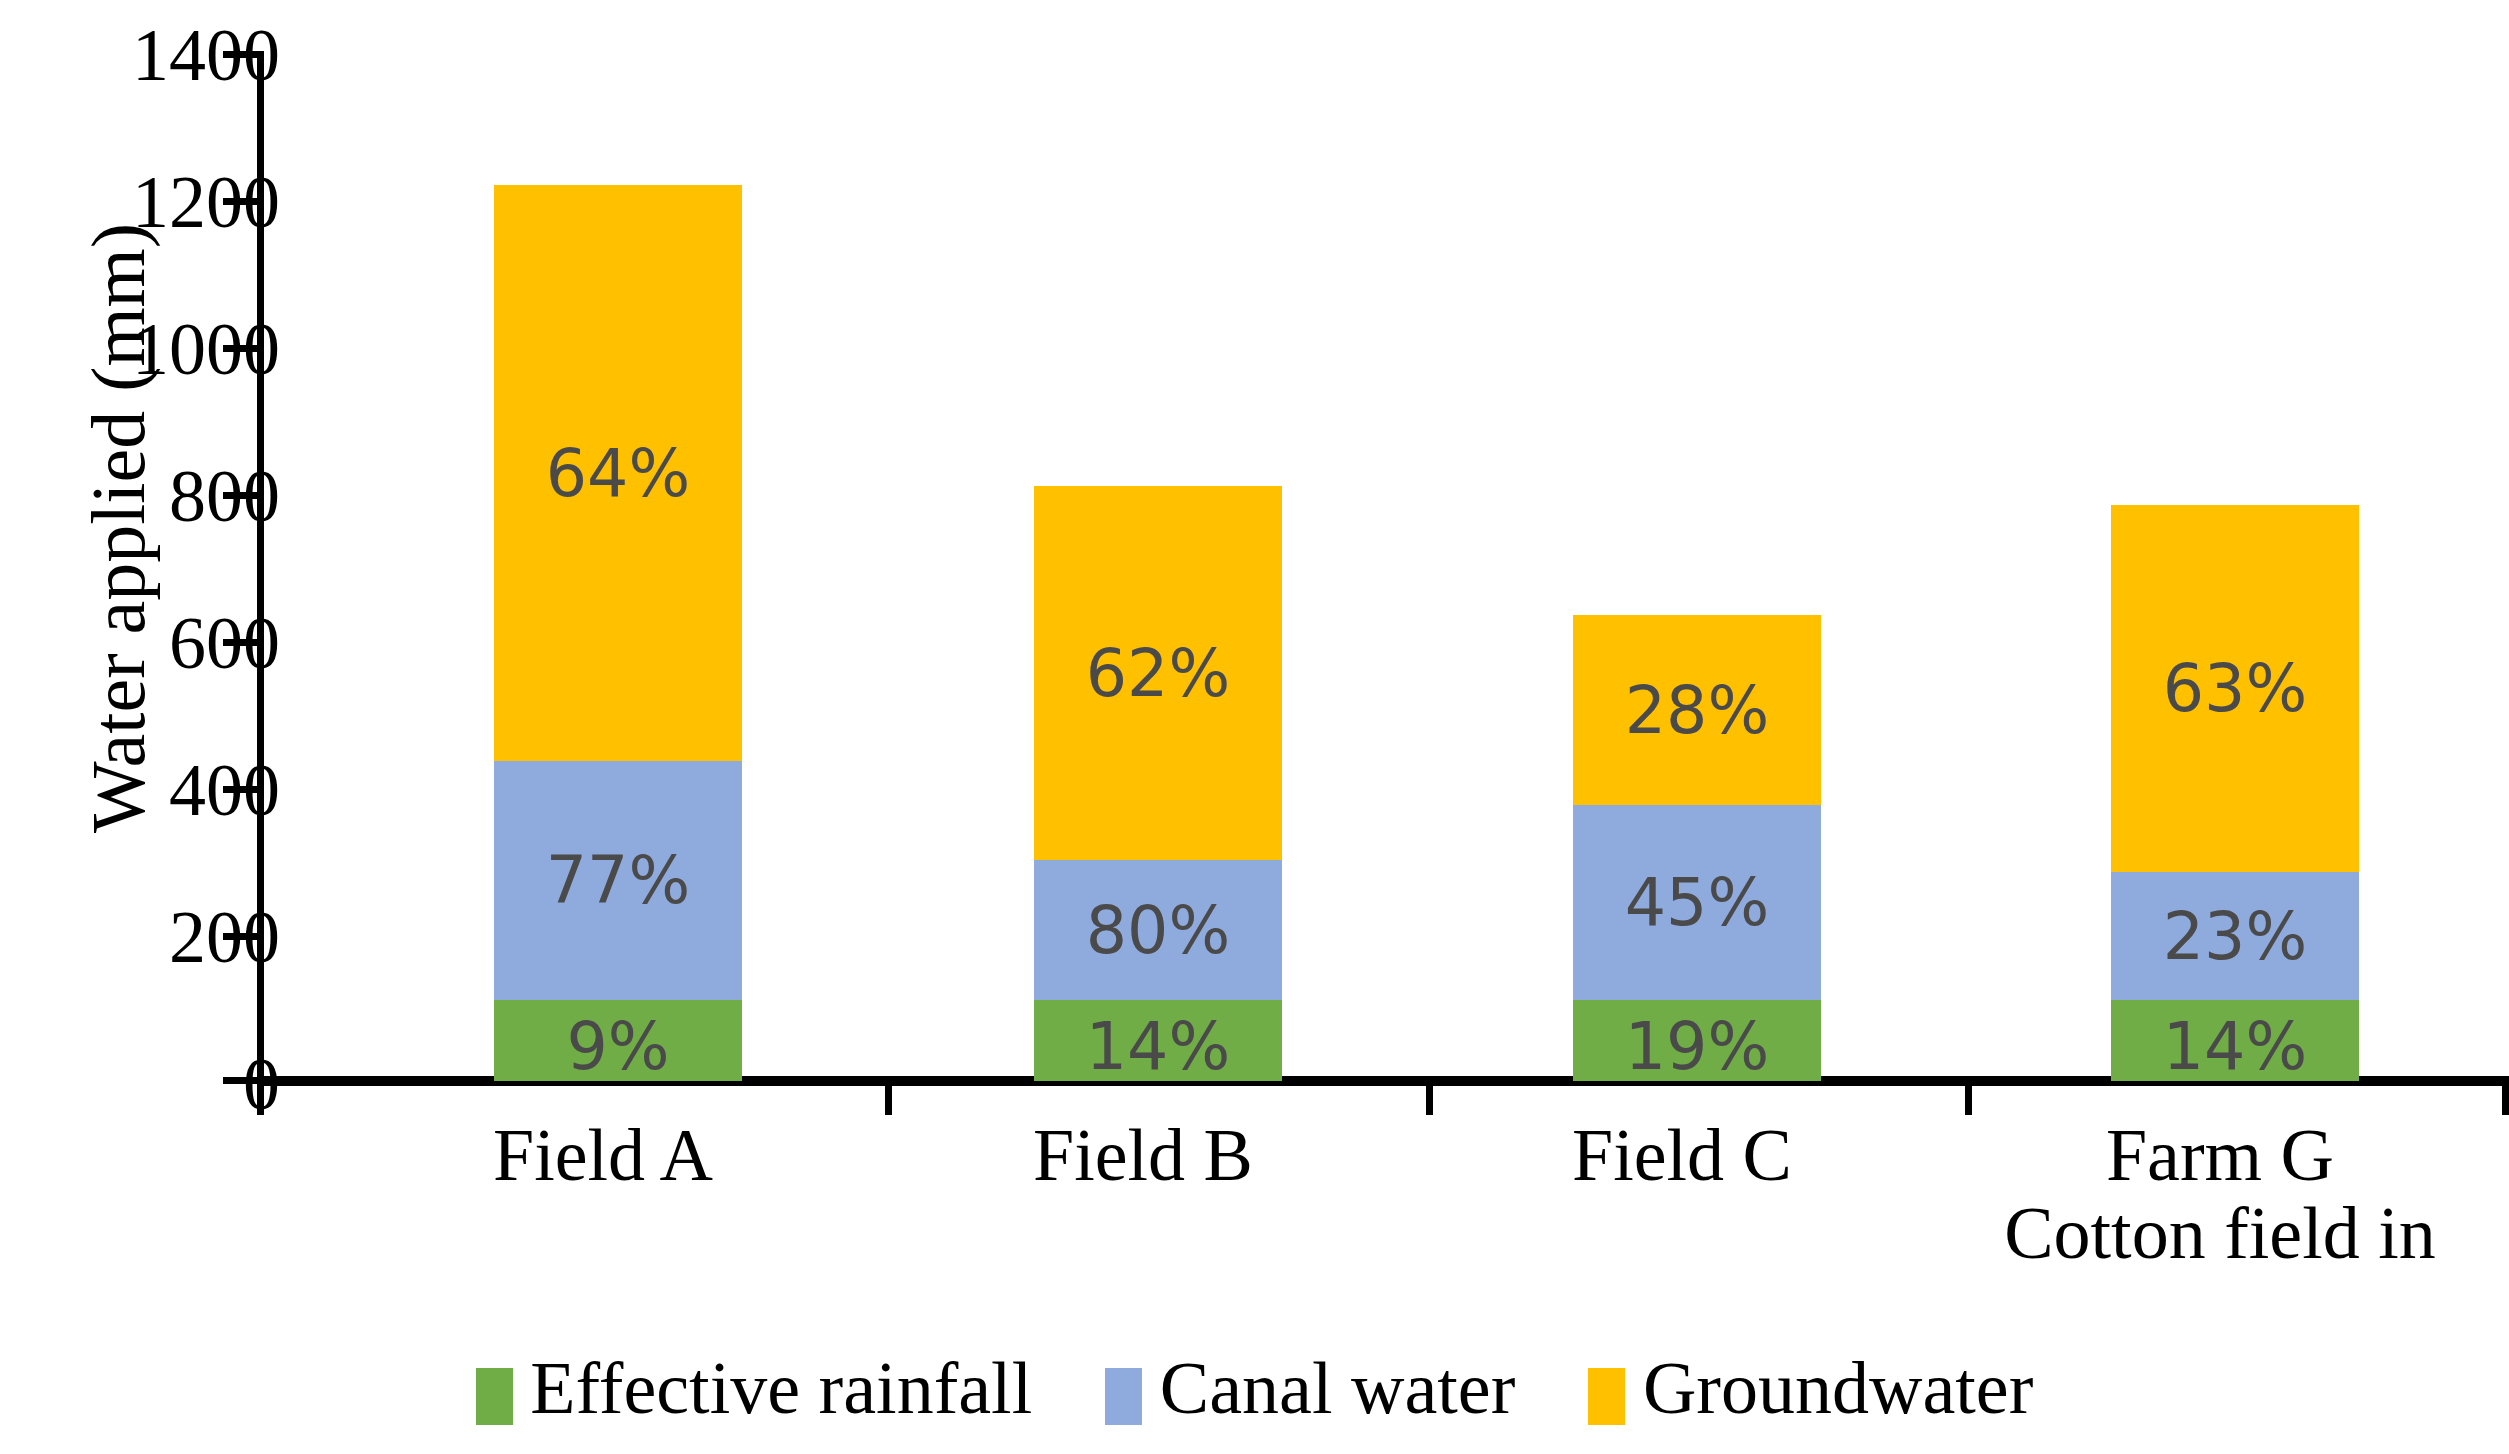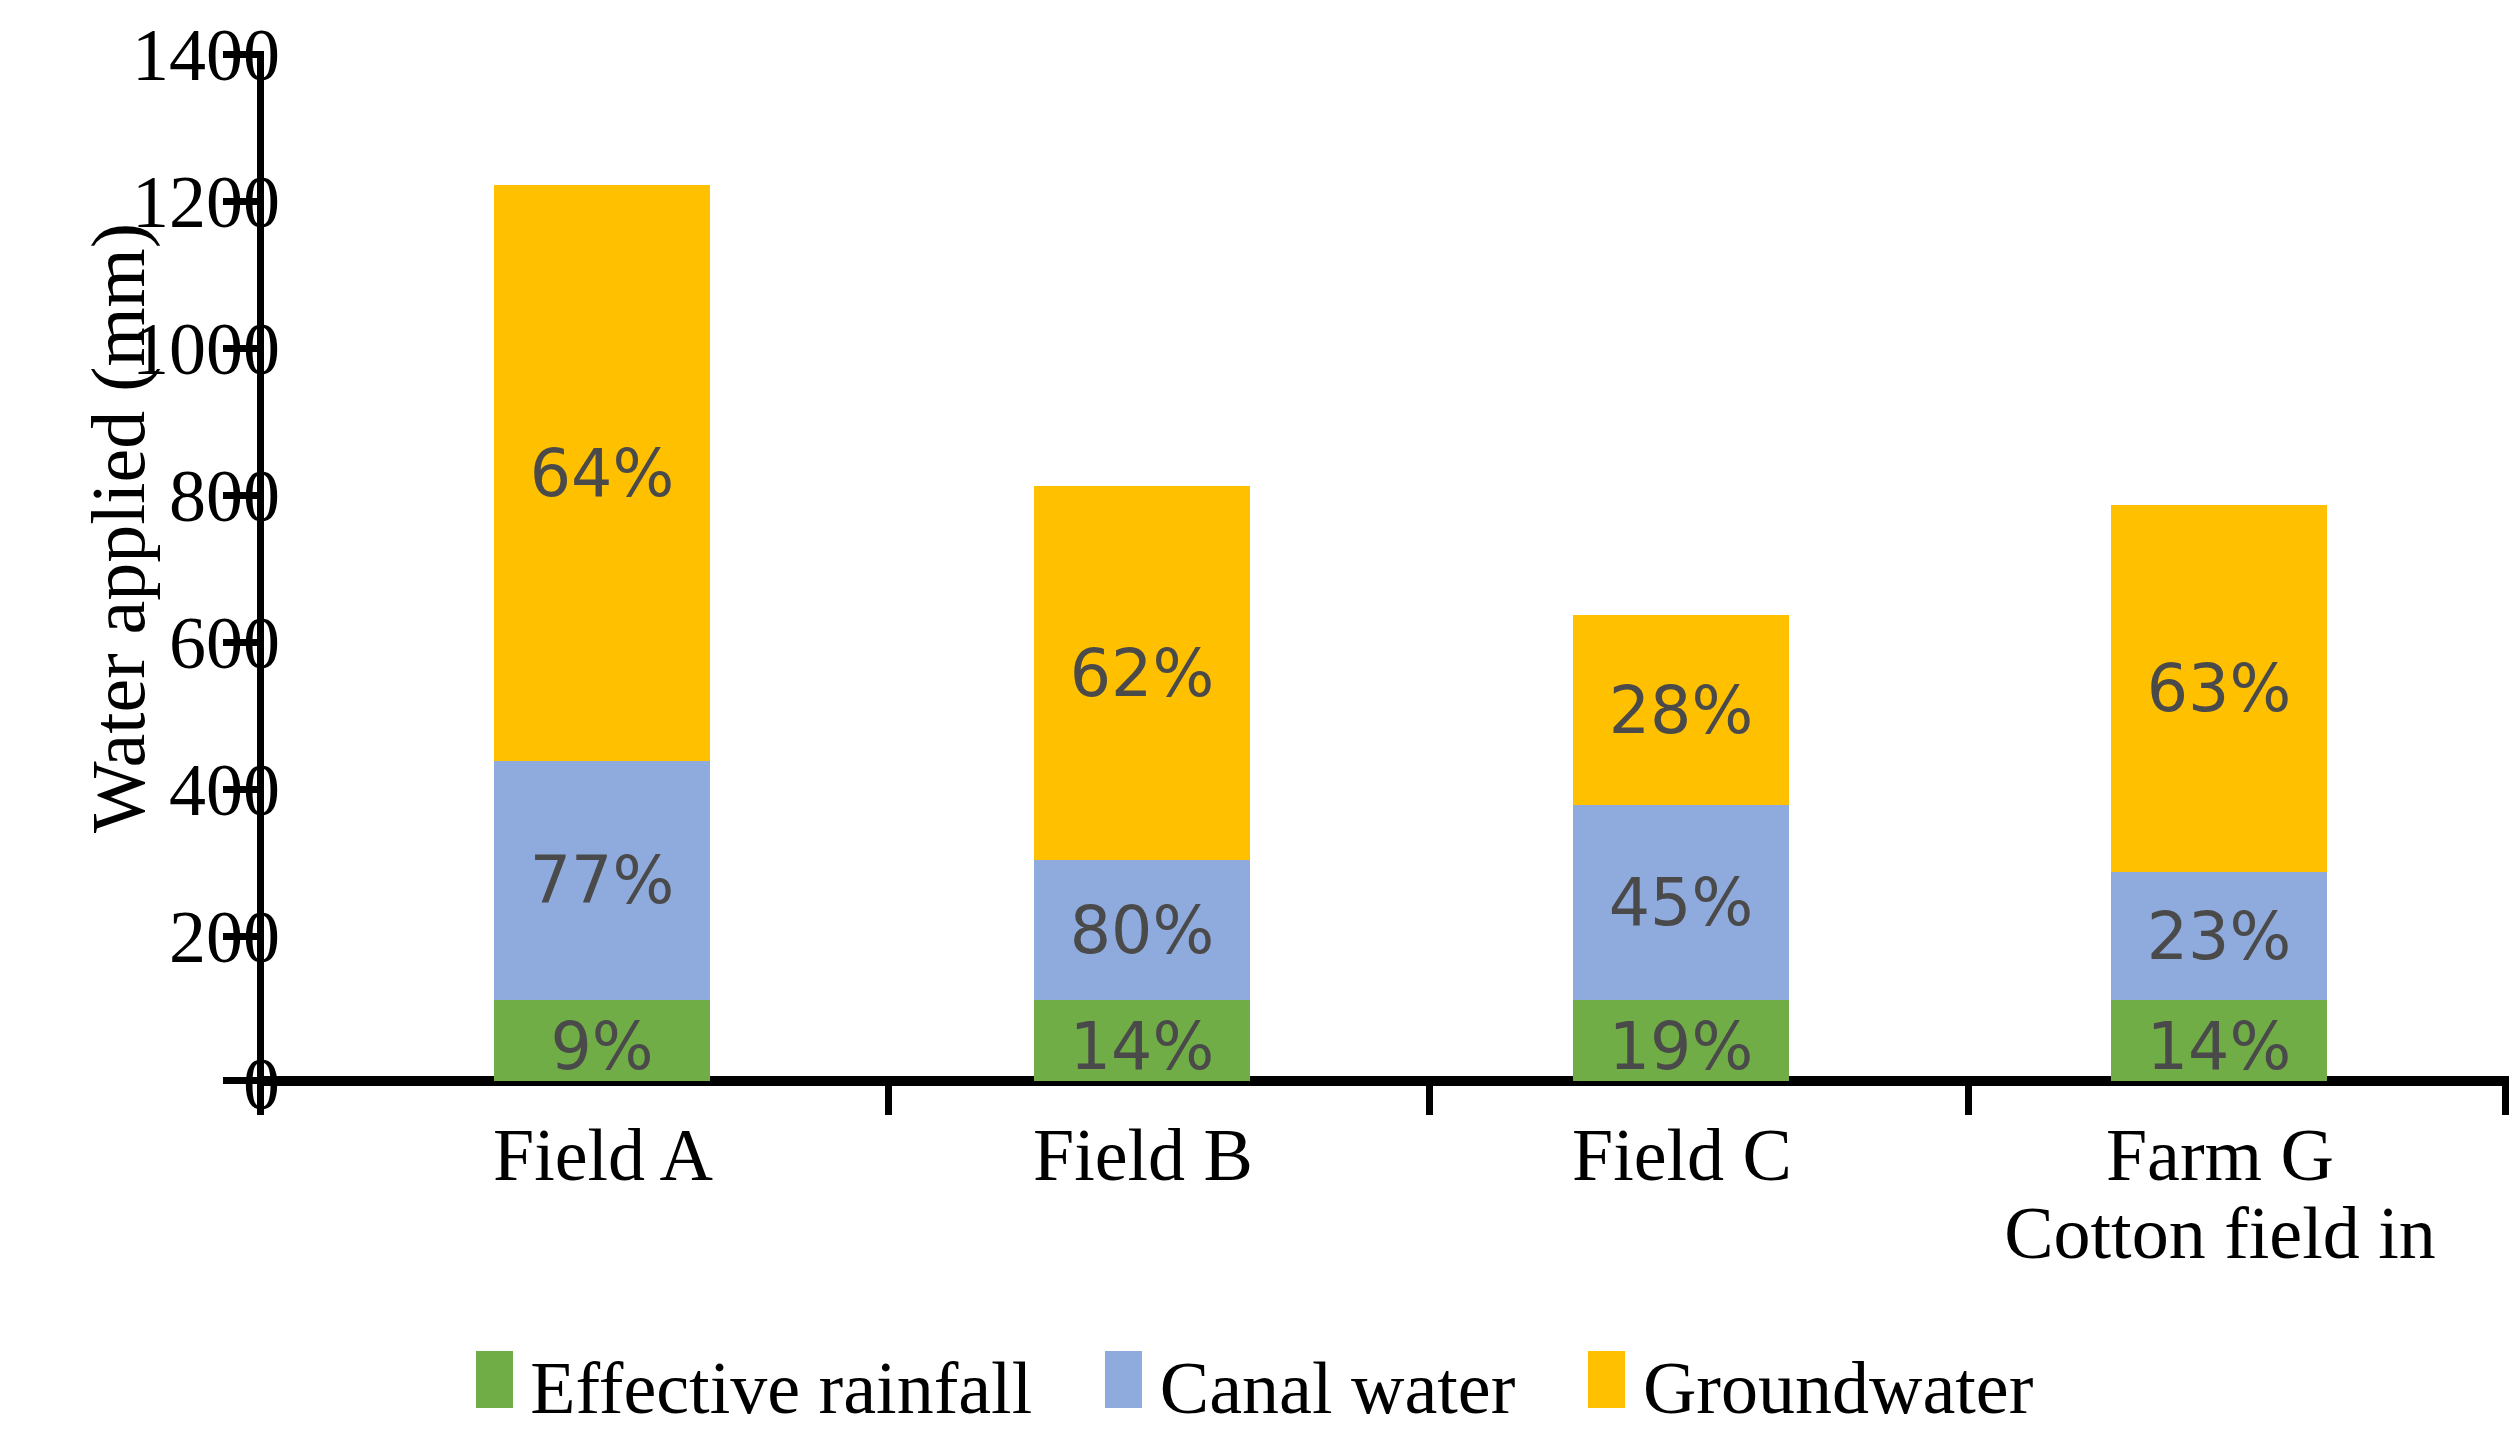--- a/index.html
+++ b/index.html
@@ -91,21 +91,21 @@
     position: absolute;
     left: 257px;
     top: 51px;
     width: 2252px;
     height: 1030px;
   }
 
   .bar-group {
     position: absolute;
     bottom: 0;
-    width: 216px;
+    width: 248px;
     border-radius: 14px;
   }
   .segment {
     position: relative;
     width: 100%;
     display: flex;
     align-items: center;
     justify-content: center;
     overflow: visible;
   }
@@ -142,21 +142,21 @@
     left: 0;
     top: 1351px;
     width: 2509px;
     display: flex;
     justify-content: center;
     align-items: center;
     gap: 73px;
   }
   .legend-item {
     display: flex;
-    align-items: flex-start;
+    align-items: flex-end;
     gap: 17.6px;
   }
   .legend-swatch {
     width: 37px;
     height: 57px;
     flex: none;
   }
   .legend-text {
     font-size: 74px;
     line-height: 1;

